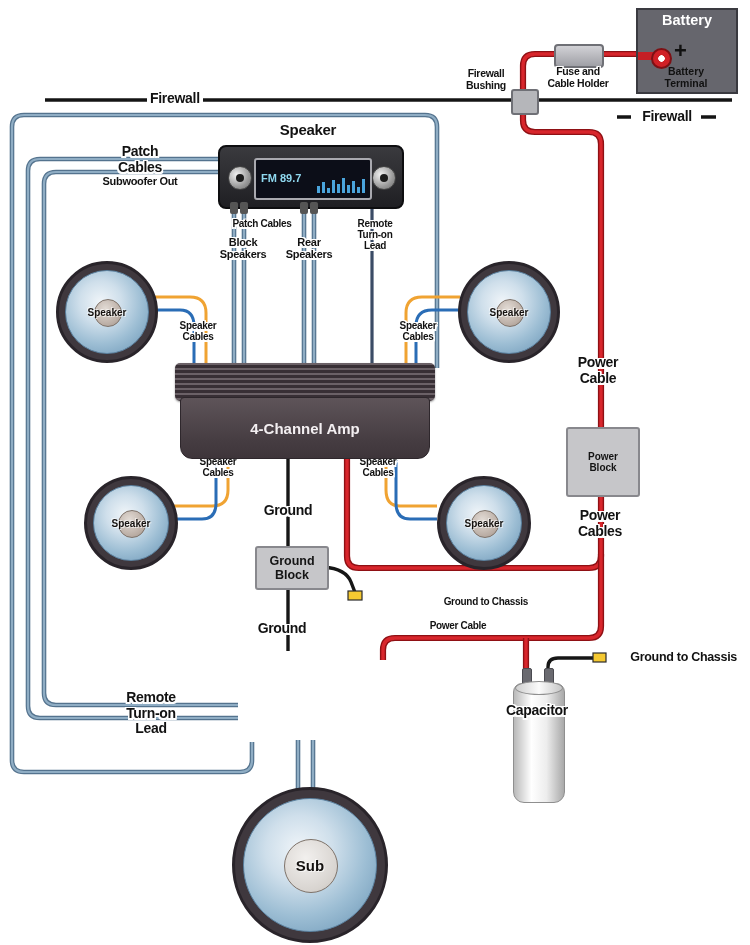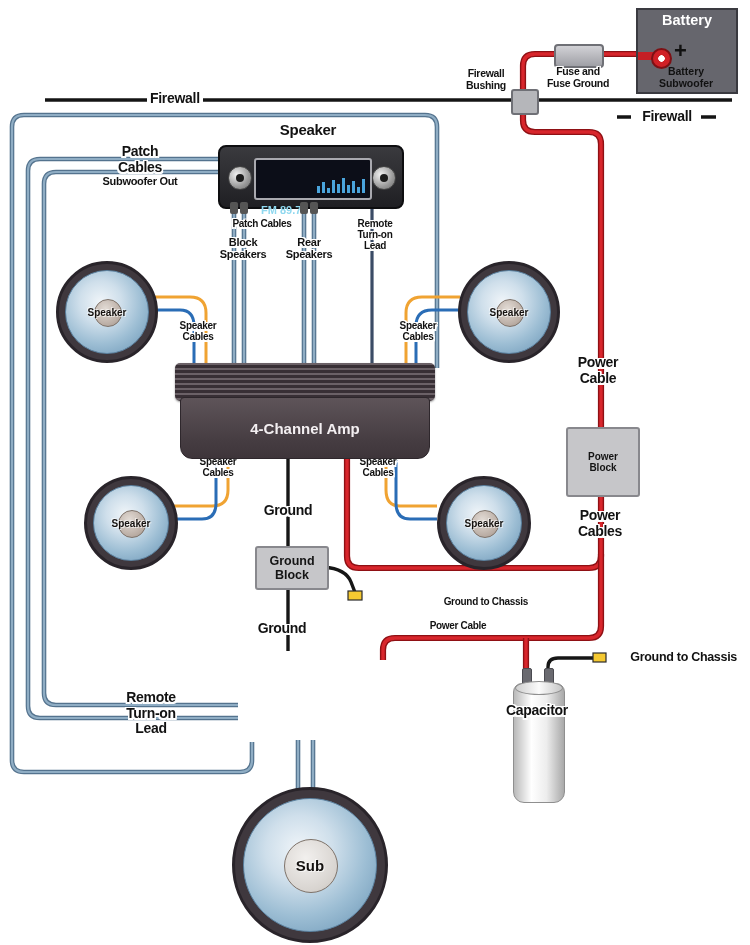--- a/index.html
+++ b/index.html
@@ -43,21 +43,21 @@
   .bushing{position:absolute;left:511px;top:89px;width:24px;height:22px;border-radius:3px;
            background:#b5b6ba;border:2px solid #6f7076;}
 
   .receiver{position:absolute;left:218px;top:145px;width:182px;height:60px;border-radius:8px;
             background:linear-gradient(180deg,#3a3a3e,#1f1f23);border:2px solid #0e0e10;}
   .knob{position:absolute;width:22px;height:22px;border-radius:50%;border:1px solid #444;
         background:radial-gradient(circle at 35% 35%,#f2f2f2,#9a9a9a 60%,#6a6a6a);}
   .knob-dot{position:absolute;left:7px;top:7px;width:8px;height:8px;border-radius:50%;background:#1c1c1c;}
   .display{position:absolute;left:34px;top:11px;width:114px;height:38px;background:#0c0e18;
            border:2px solid #a9a9af;border-radius:3px;}
-  .freq{position:absolute;left:5px;top:12px;color:#8fd8ef;font-size:11px;font-weight:bold;margin-top:32px;}
+  .freq{position:absolute;left:5px;top:12px;color:#8fd8ef;font-size:11px;font-weight:bold;}
   .eq{position:absolute;right:5px;bottom:5px;height:22px;display:flex;align-items:flex-end;gap:2px;}
   .eq div{width:3px;background:#4aa4dc;}
   .rca{position:absolute;width:8px;height:12px;background:#555;border-radius:2px;}
 
   .speaker{position:absolute;border-radius:50%;background:#3f383e;border:3px solid #29242a;}
   .cone{position:absolute;inset:6px;border-radius:50%;border:1px solid #5c82a0;
         background:radial-gradient(circle at 42% 38%,#f0f5f9 0%,#cfdfeb 30%,#9dbed4 60%,#7aa2bf 85%,#6b93b1 100%);}
   .spk-cap{position:absolute;left:50%;top:50%;width:26px;height:26px;margin:-13px;border-radius:50%;
            border:1.5px solid #7e7269;background:radial-gradient(circle at 40% 35%,#e3dcd6,#b9aca3 70%,#9a8d84);}
   .sub-cap{width:52px;height:52px;margin:-26px;background:radial-gradient(circle at 40% 35%,#f2f0ee,#d8d4d0 70%,#c2bcb6);}
@@ -166,28 +166,28 @@
     </g>
   </svg>
 
   <div class="battery">
     <div class="bat-title">Battery</div>
     <div class="bat-stub"></div>
     <div class="bat-ring"></div>
     <div class="bat-plus">+</div>
     <div class="bat-term">
       <div>Battery</div>
-      <div>Subwoofer</div>
+      <div>Terminal</div>
     </div>
   </div>
 
   <div class="fuse"></div>
   <div class="lbl fs10" style="left:540px;top:66px;width:76px">
     <div>Fuse and</div>
-    <div>Fuse Ground</div>
+    <div>Cable Holder</div>
   </div>
   <div class="bushing"></div>
   <div class="lbl fs10" style="left:460px;top:68px;width:52px">
     <div>Firewall</div>
     <div>Bushing</div>
   </div>
 
   <div class="lbl fs14 bgw" style="left:147px;top:91px">Firewall</div>
   <div class="lbl fs14" style="left:634px;top:109px;width:66px">Firewall</div>
 

